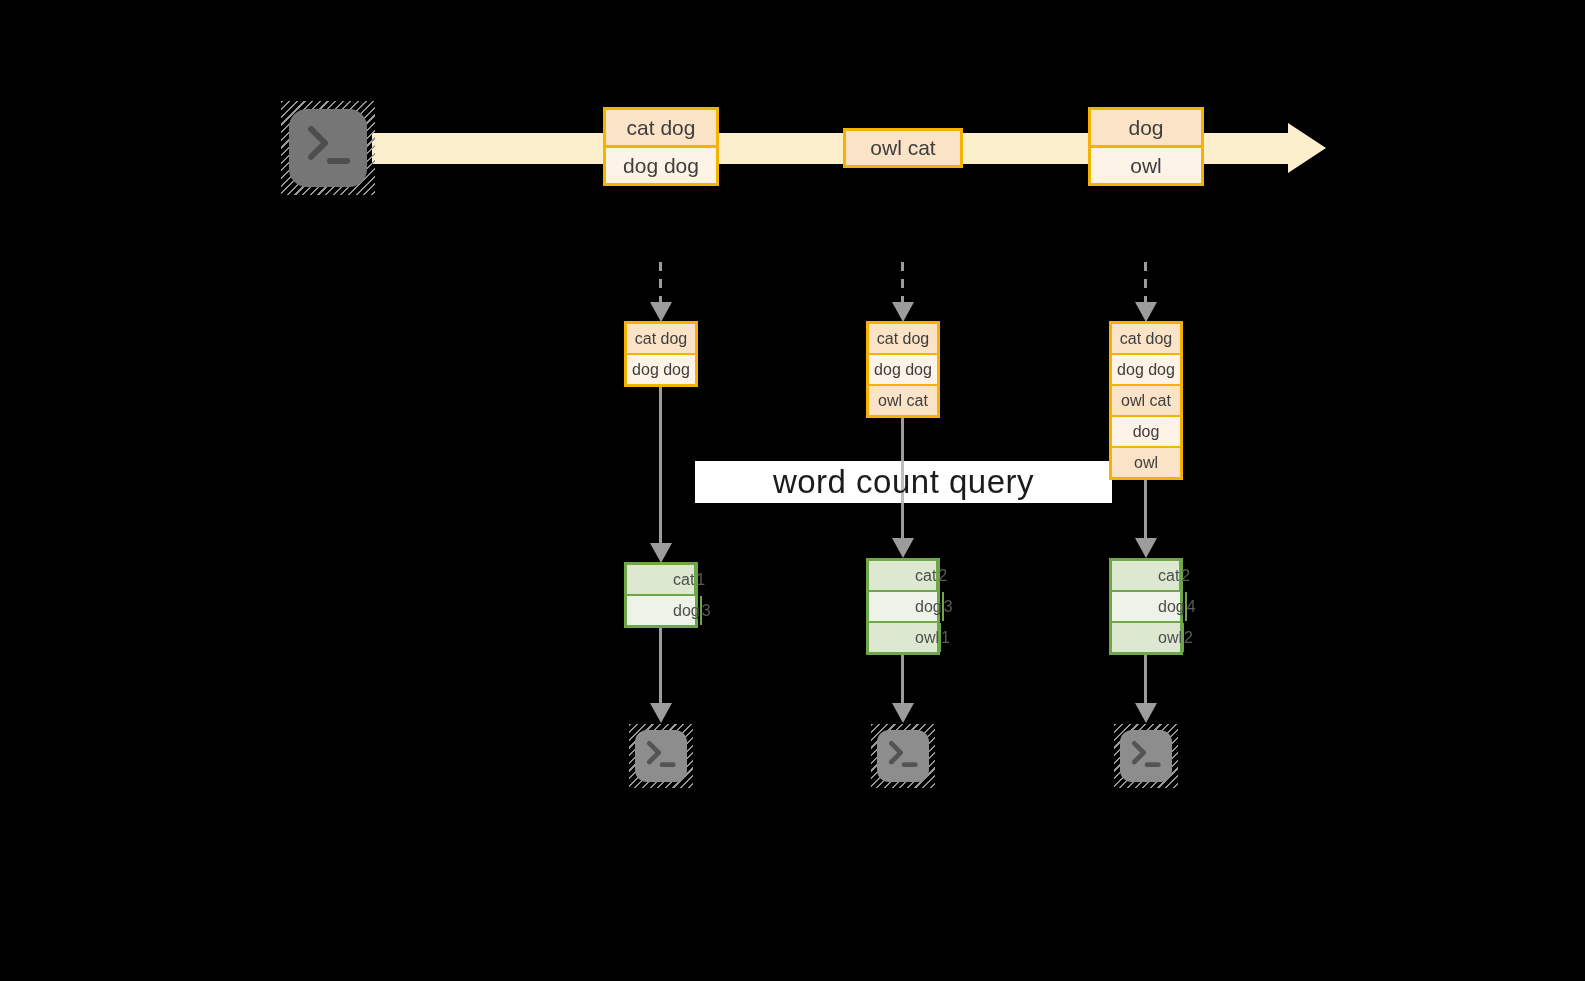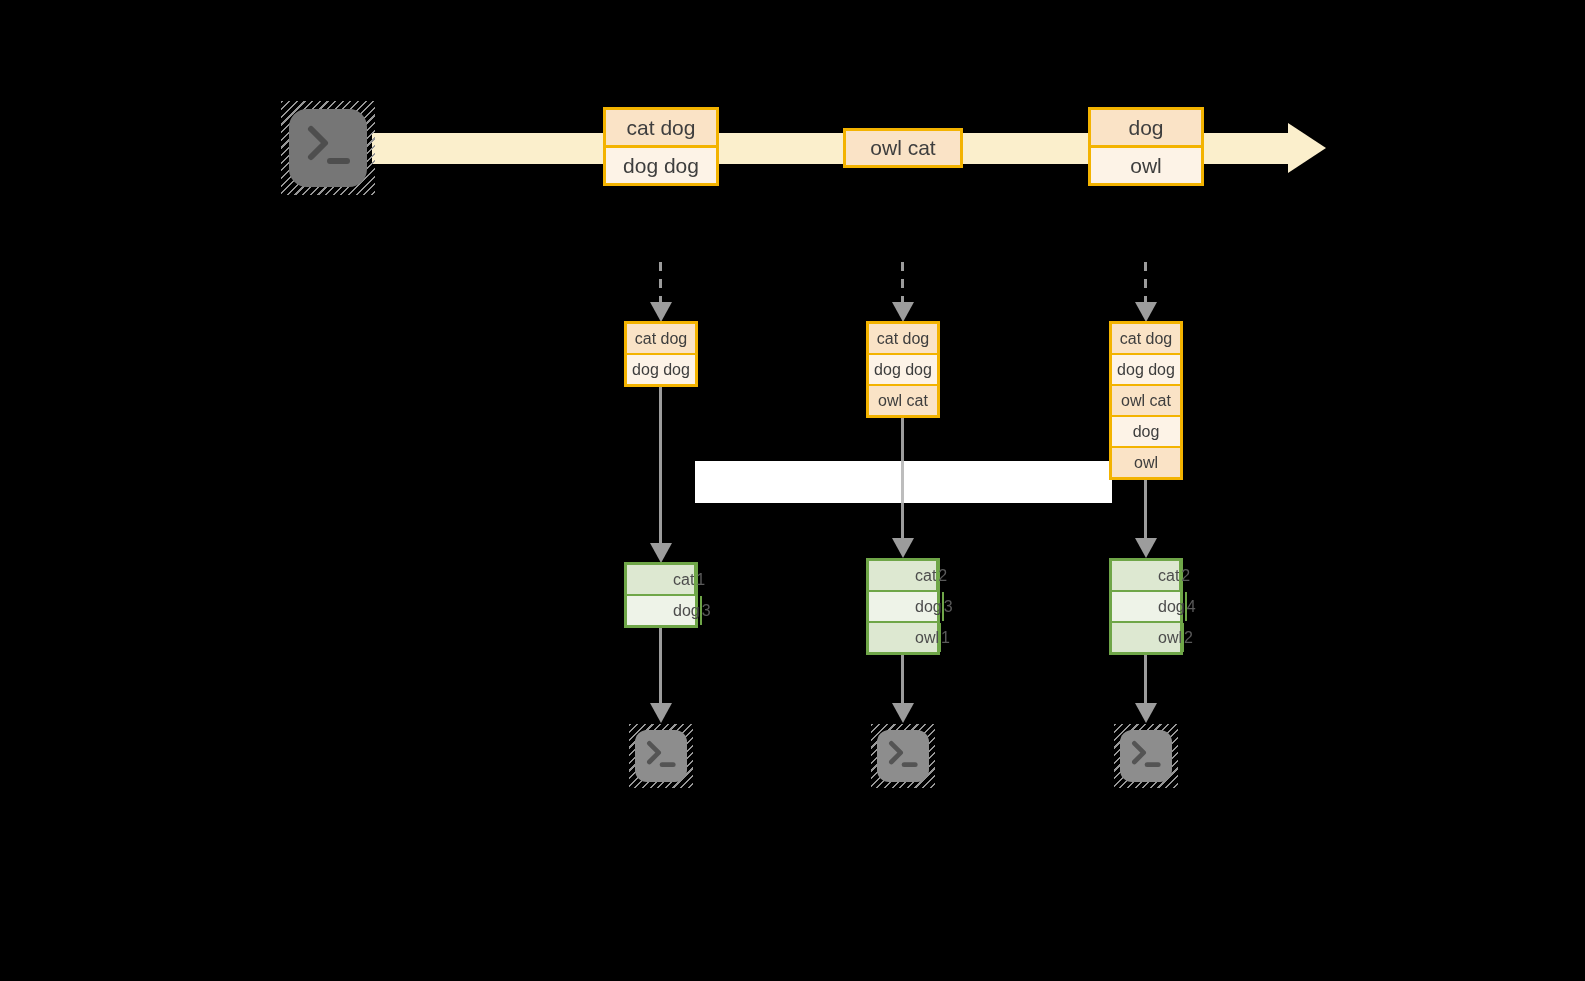--- a/index.html
+++ b/index.html
@@ -127,20 +127,21 @@
 
   <div class="vshaft" style="left:659px;top:387px;height:156px;"></div>
   <div class="vhead" style="left:650px;top:543px;"></div>
   <div class="vshaft" style="left:901px;top:418px;height:120px;"></div>
   <div class="vshaft over-banner" style="left:901px;top:461px;height:42px;"></div>
   <div class="vhead" style="left:892px;top:538px;"></div>
   <div class="vshaft" style="left:1144px;top:480px;height:58px;"></div>
   <div class="vhead" style="left:1135px;top:538px;"></div>
 
   <div class="banner-bg"></div>
+  <div class="banner-text">word count query</div>
 
   <div class="gtable" style="left:624px;top:562px;">
     <div class="grow">
       <div class="glabel">cat</div>
       <div class="gval">1</div>
     </div>
     <div class="grow">
       <div class="glabel">dog</div>
       <div class="gval">3</div>
     </div>

